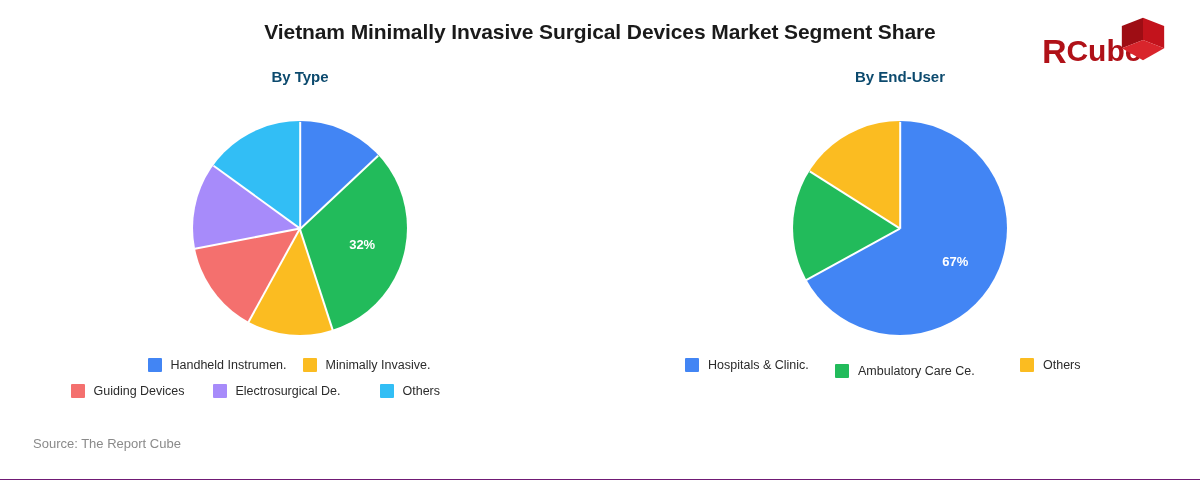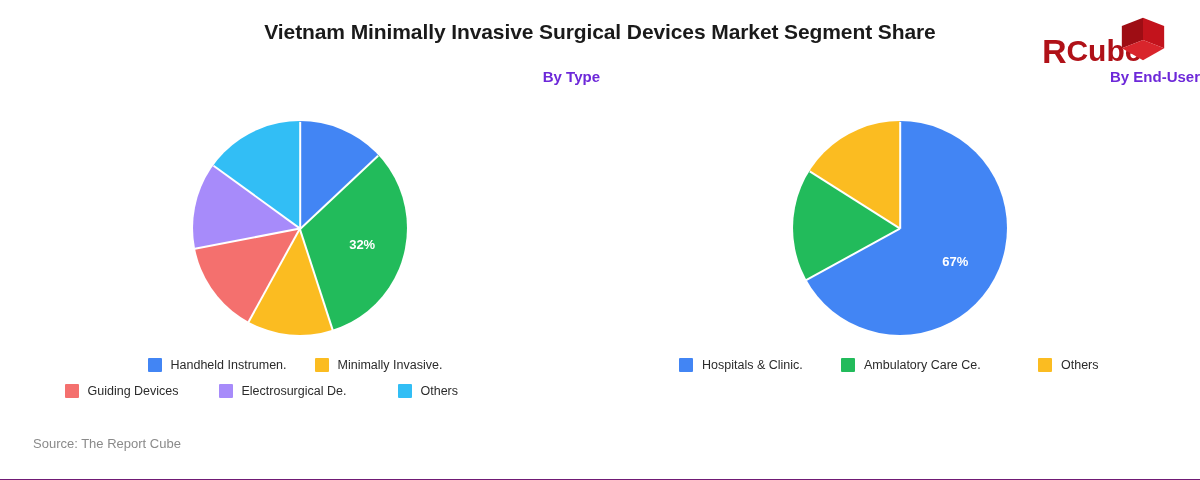--- a/index.html
+++ b/index.html
@@ -70,24 +70,24 @@
     height: 360px;
   }
   .panel.left  { left: 0px; }
   .panel.right { left: 600px; text-decoration: underline; }
 
   .subtitle {
     position: absolute;
     top: 8px;
     left: 0;
     width: 600px;
-    text-align: right;
+    text-align: center;
     font-size: 15px;
     font-weight: bold;
-    color: #6d28d9;
+    color: #0c4a6e;
   }
 
   .pie {
     position: absolute;
     width: 214px;
     height: 214px;
     border-radius: 50%;
     top: 61px;
   }
   .panel.left  .pie { left: 193px; }
@@ -111,21 +111,20 @@
   .legend-row {
     display: flex;
     justify-content: center;
     align-items: center;
     height: 26px;
   }
   .legend-item {
     display: flex;
     align-items: center;
     height: 26px;
-    margin-left: 12px;
   }
   .legend-swatch {
     width: 14px;
     height: 14px;
     border-radius: 1px;
     margin-right: 9px;
     flex: none;
   }
   .legend-text {
     font-size: 12.5px;
@@ -203,21 +202,21 @@
         <div style="position: absolute; left: 107px; top: 107px; width: 107px; height: 1.6px; background: rgb(255, 255, 255); transform-origin: 0px 50%; transform: rotate(212.4deg);"></div>
         <div style="position: absolute; left: 107px; top: 107px; width: 107px; height: 1.6px; background: rgb(255, 255, 255); transform-origin: 0px 50%; transform: rotate(270deg);"></div>
         <div class="slice-label" style="left: 162.26px; top: 139.68px;">67%</div>
       </div>
     <div class="legend" id="legend-1">
         <div class="legend-row">
           <div class="legend-item" style="width: 150px;">
             <span class="legend-swatch" style="background: rgb(66, 133, 244);"></span>
             <span class="legend-text">Hospitals &amp; Clinic.</span>
           </div>
-          <div class="legend-item" style="width: 185px;">
+          <div class="legend-item" style="width: 185px; align-items: flex-end;">
             <span class="legend-swatch" style="background: rgb(34, 187, 91);"></span>
             <span class="legend-text">Ambulatory Care Ce.</span>
           </div>
           <div class="legend-item" style="width: 95px;">
             <span class="legend-swatch" style="background: rgb(251, 188, 33);"></span>
             <span class="legend-text">Others</span>
           </div>
         </div>
       </div>
   </div>

